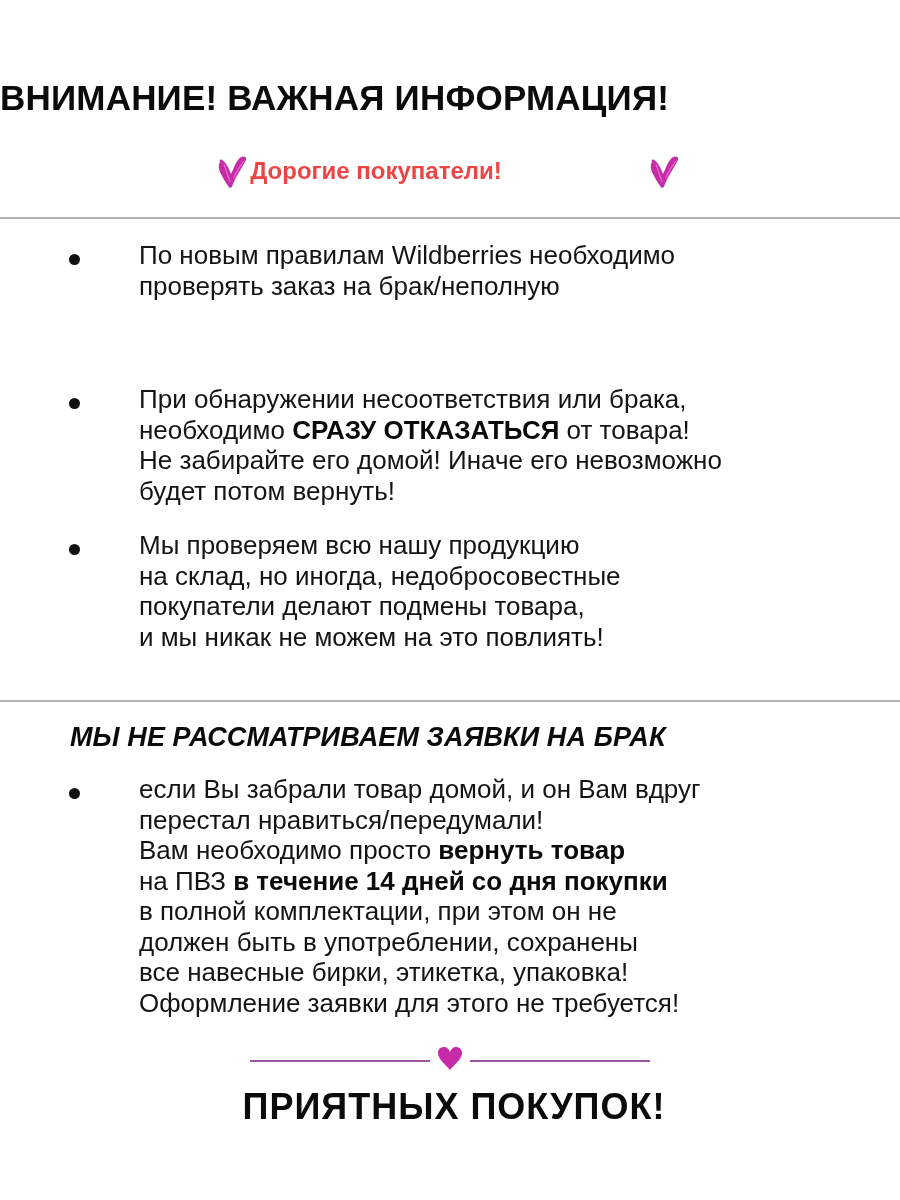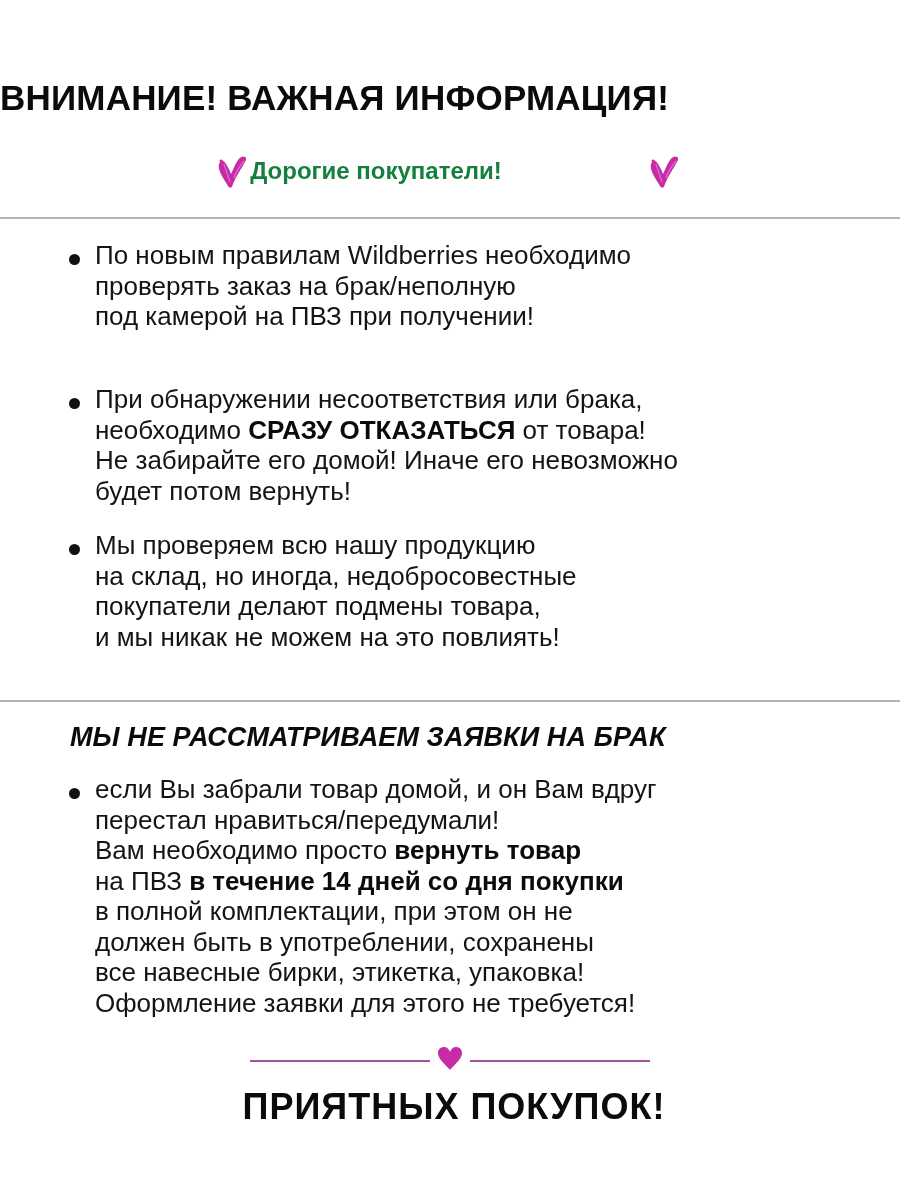--- a/index.html
+++ b/index.html
@@ -33,21 +33,21 @@
       height: 44px;
     }
     .subtitle {
       position: absolute;
       top: 5px;
       left: 0;
       width: 752px;
       text-align: center;
       font-size: 24px;
       font-weight: bold;
-      color: #15803d;
+      color: #ef4444;
     }
     .heart-sketch {
       position: absolute;
       top: 0px;
       width: 36px;
       height: 40px;
     }
     .heart-left { left: 214px; }
     .heart-right { left: 646px; }
     .divider {
@@ -72,21 +72,21 @@
       height: 11px;
       border-radius: 50%;
       background: #111111;
     }
     .bullet-text {
       margin-left: 29px;
       font-size: 26px;
       line-height: 30.5px;
       color: #141414;
     }
-    .bullet-text .line { display: block; white-space: nowrap; }
+    .bullet-text .line { display: block; white-space: nowrap; margin-left: 44px; }
     .bullet-text b { font-weight: bold; color: #0b0b0b; }
     .b1 { top: 240px; }
     .b2 { top: 384px; }
     .b3 { top: 530px; }
     .b4 { top: 774px; }
     .section-heading {
       position: absolute;
       top: 722px;
       left: 70px;
       font-size: 27px;
@@ -147,21 +147,20 @@
   </svg>
 </div>
 
 <div class="divider divider-1"></div>
 
 <div class="bullet-block b1">
   <span class="bullet-dot"></span>
   <div class="bullet-text">
     <span class="line">По новым правилам Wildberries необходимо</span>
     <span class="line">проверять заказ на брак/неполную</span>
-    <span class="line">под камерой на ПВЗ при получении!</span>
   </div>
 </div>
 
 <div class="bullet-block b2">
   <span class="bullet-dot"></span>
   <div class="bullet-text">
     <span class="line">При обнаружении несоответствия или брака,</span>
     <span class="line"><span>необходимо </span><b>СРАЗУ ОТКАЗАТЬСЯ</b><span> от товара!</span></span>
     <span class="line">Не забирайте его домой! Иначе его невозможно</span>
     <span class="line">будет потом вернуть!</span>

